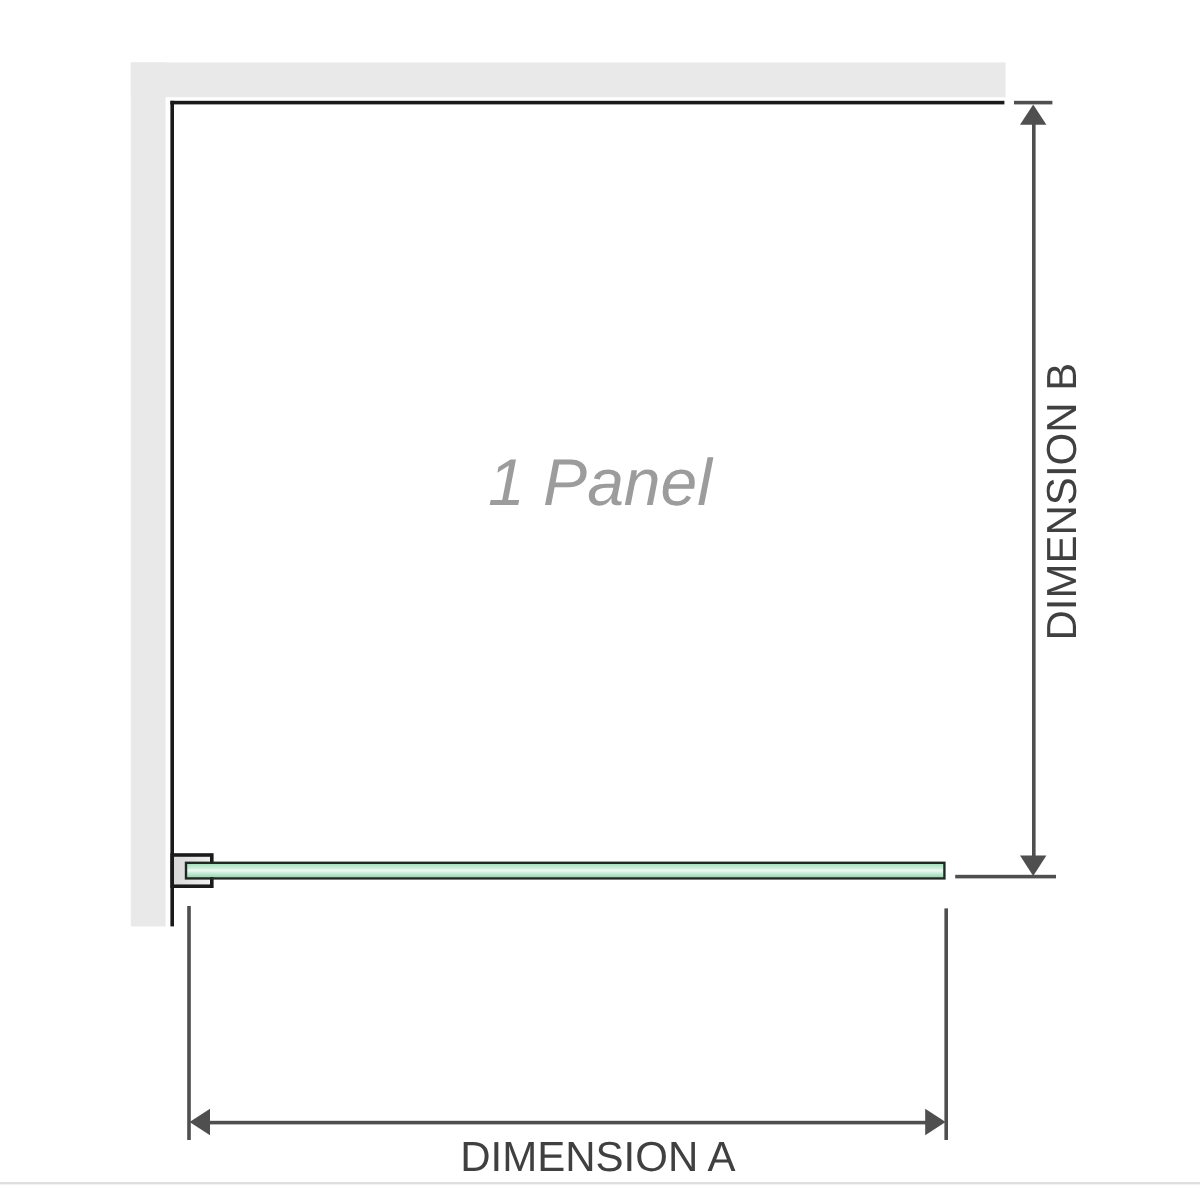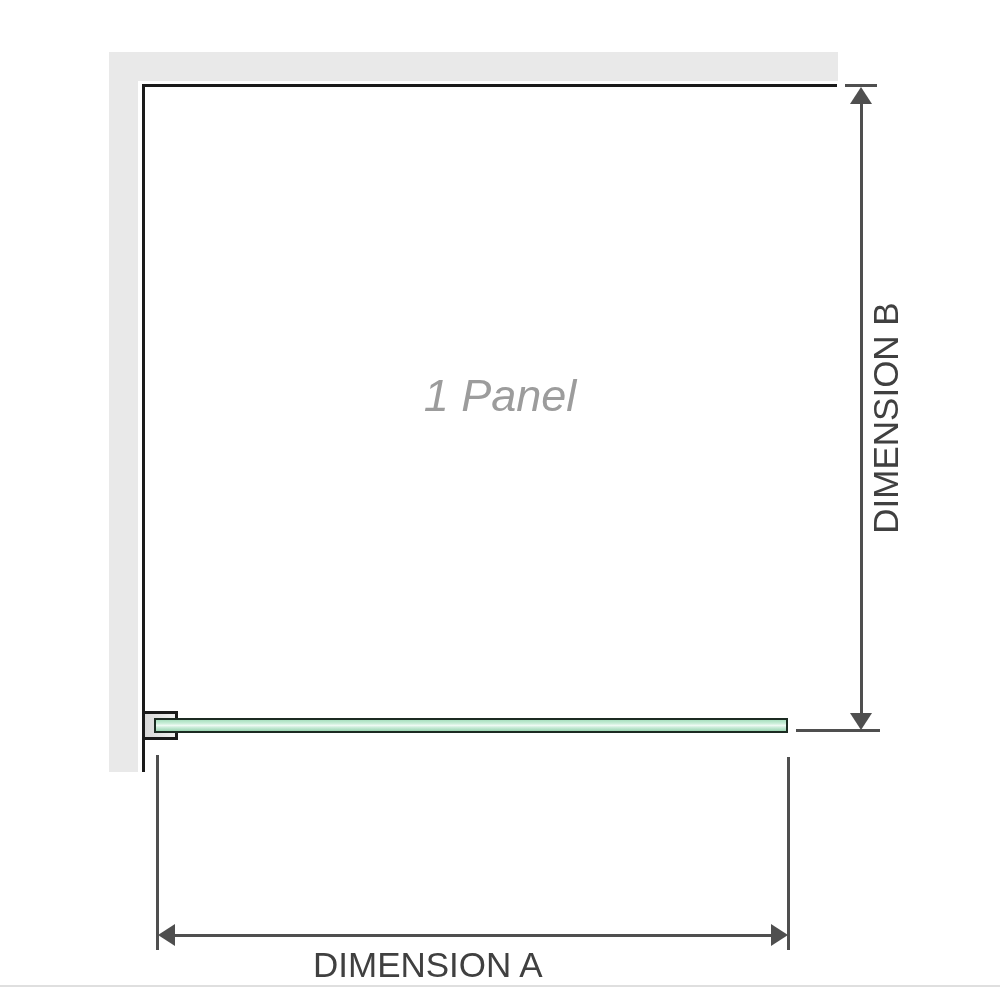--- a/index.html
+++ b/index.html
@@ -57,29 +57,29 @@
     border-color:transparent var(--dimension,#4f4f4f) transparent transparent;}
   .arrow-right{left:771px;top:924px;border-width:11px 0 11px 17px;
     border-color:transparent transparent transparent var(--dimension,#4f4f4f);}
 
   
   .dim-label{
     color:var(--dimension-text,#404040);
     font-size:35px;font-weight:300;letter-spacing:0px;
     white-space:nowrap;
   }
-  .dima-label{left:313px;top:945px;width:300px;text-align:left;}
+  .dima-label{left:313px;top:945px;width:300px;text-align:right;}
   .dimb-label{
     left:736px;top:401px;width:300px;height:34px;
     line-height:34px;text-align:center;
     transform:rotate(-90deg);
   }
   .panel-label{
     left:350px;top:370px;width:300px;text-align:center;
-    font-size:45px;font-style:italic;font-weight:400;
+    font-size:55px;font-style:italic;font-weight:400;
     color:var(--panel-label,#9c9c9c);white-space:nowrap;
   }
 
   
   .img-border-bottom{left:0;top:985px;width:1000px;height:2px;background:var(--image-border,#dfdfdf);}
 </style>
 </head>
 <body>
 
 <div class="abs wall-v"></div>

